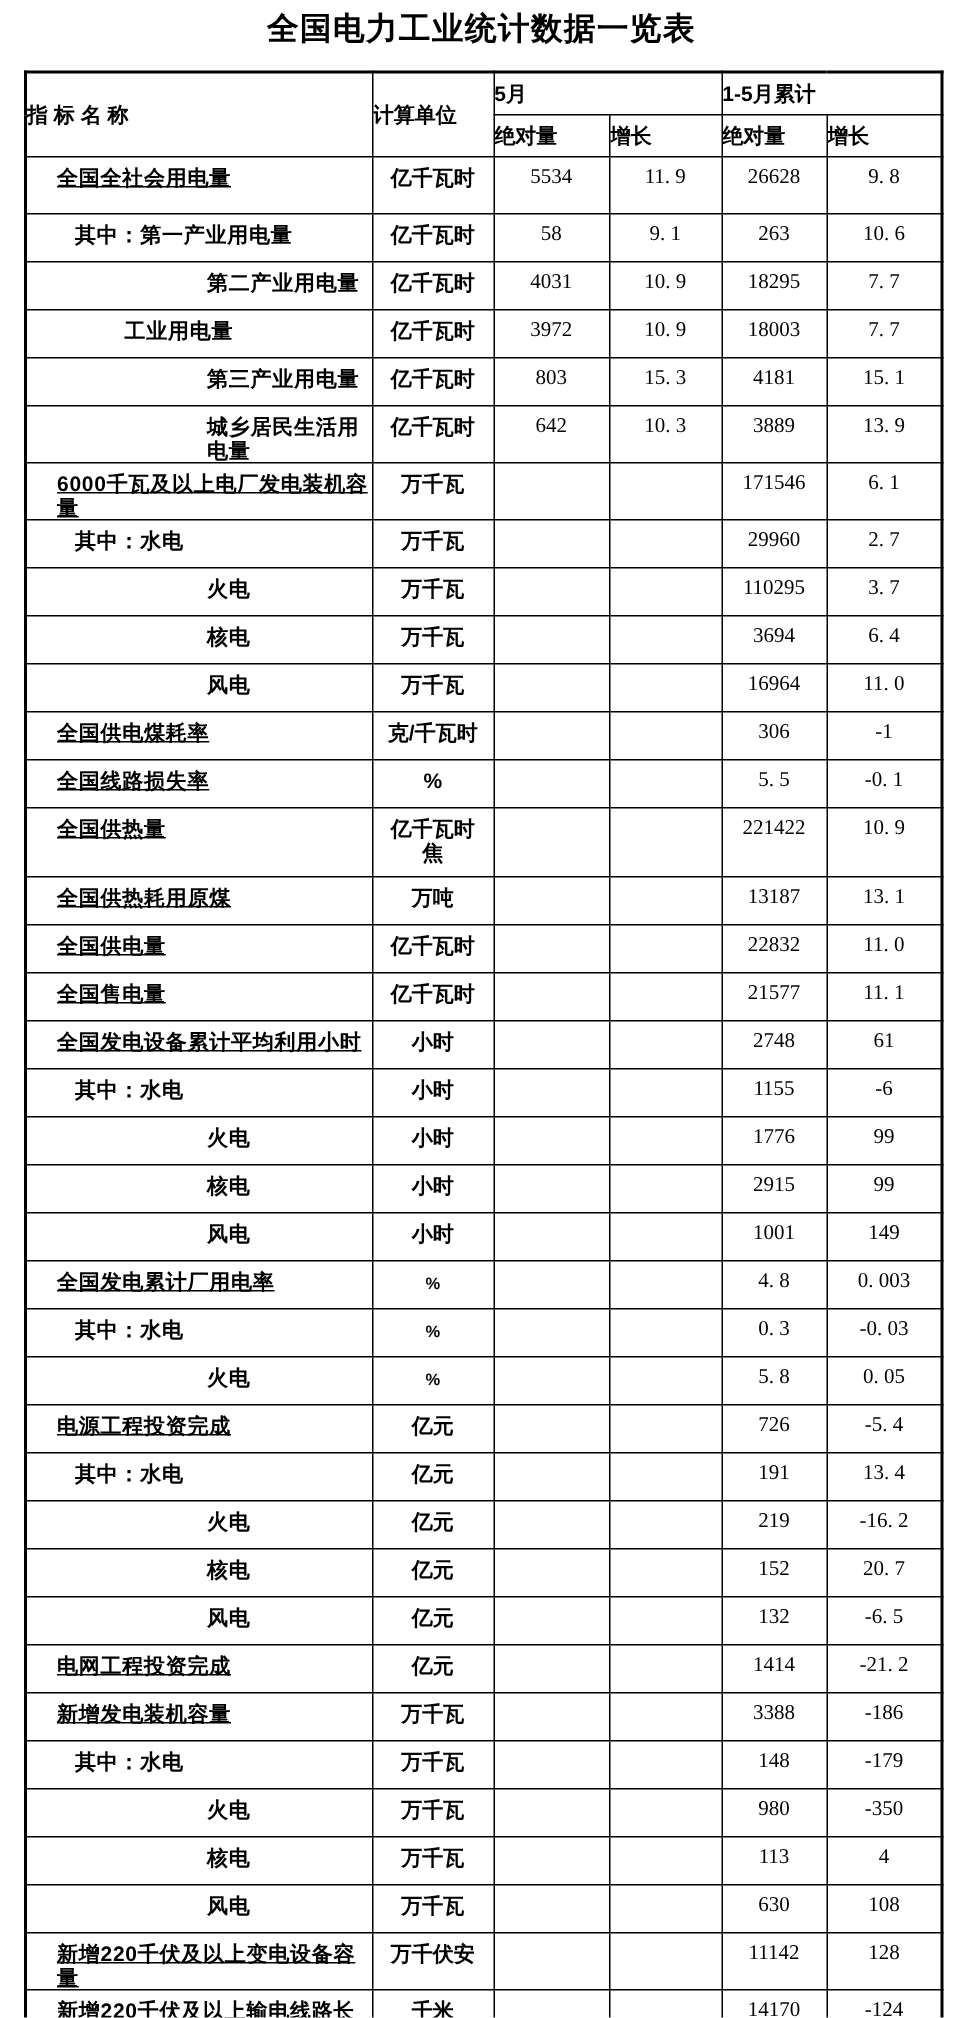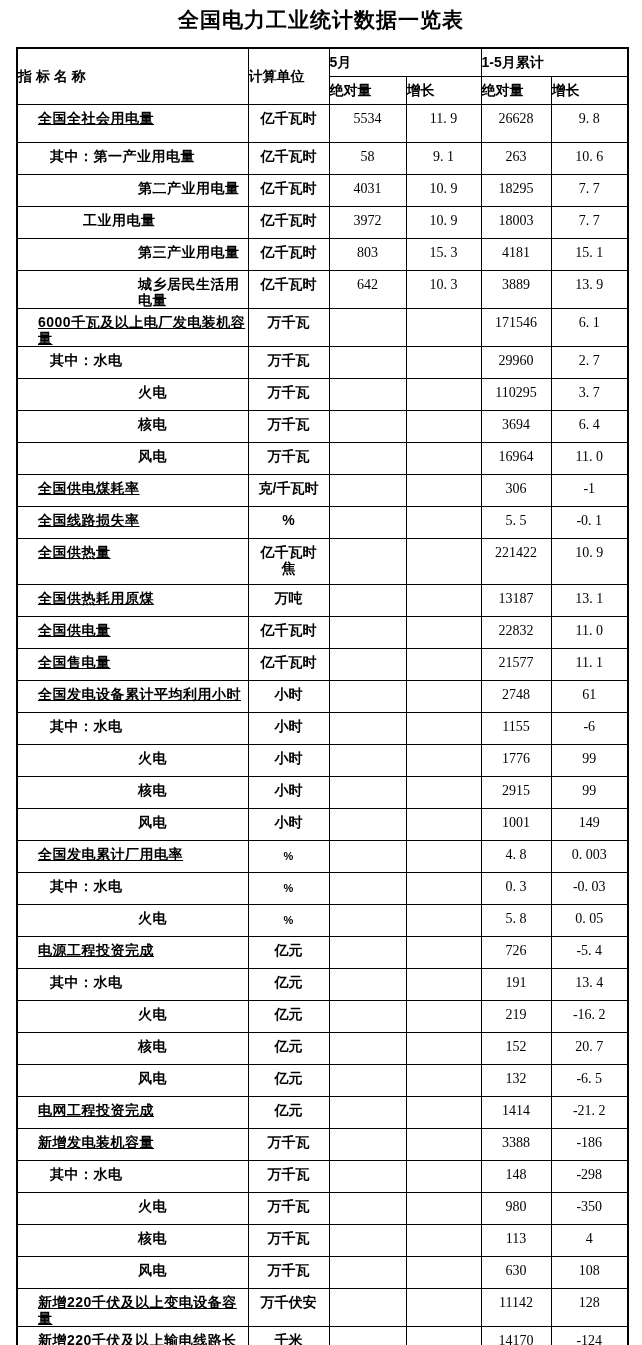--- a/index.html
+++ b/index.html
@@ -351,21 +351,21 @@
           <td class="num"></td>
           <td class="num">3388</td>
           <td class="num">-186</td>
         </tr>
         <tr>
           <td class="label ind1">其中：水电</td>
           <td class="unit">万千瓦</td>
           <td class="num"></td>
           <td class="num"></td>
           <td class="num">148</td>
-          <td class="num">-298</td>
+          <td class="num">-179</td>
         </tr>
         <tr>
           <td class="label ind2">火电</td>
           <td class="unit">万千瓦</td>
           <td class="num"></td>
           <td class="num"></td>
           <td class="num">980</td>
           <td class="num">-350</td>
         </tr>
         <tr>

